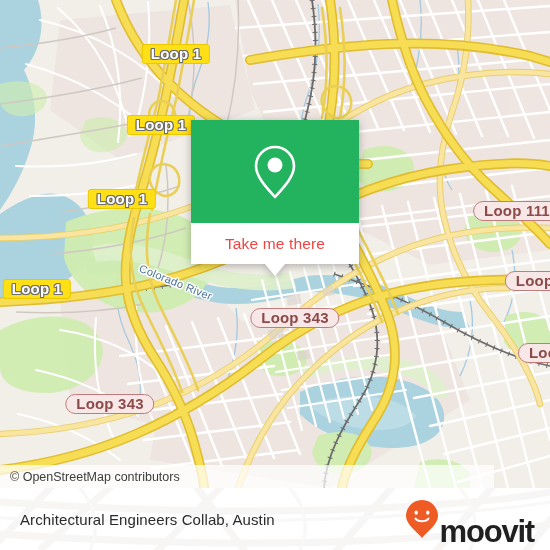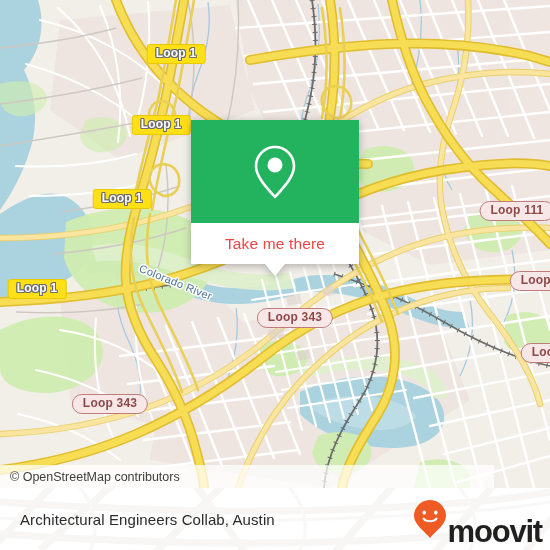--- a/index.html
+++ b/index.html
@@ -27,21 +27,21 @@
     overflow: hidden;
     background: #f2efe9;
   }
   #map svg { display: block; }
 
   
   .shield {
     position: absolute;
     transform: translate(-50%, -50%);
     white-space: nowrap;
-    font-size: 12px;
+    font-size: 15px;
     font-weight: bold;
     letter-spacing: .2px;
     padding: 2px 8px 3px 8px;
     line-height: 13px;
     box-sizing: border-box;
   }
   .shield.motorway {
     background: #ffe016;
     border: 1.6px solid #e8c800;
     border-radius: 3px;
@@ -148,21 +148,21 @@
     left: 0; top: 0;
     width: 550px; height: 62px;
     opacity: .5;
   }
   #footer-inner {
     position: relative;
     height: 62px;
     display: flex;
     align-items: center;
     justify-content: space-between;
-    padding: 0 8px 0 20px;
+    padding: 0 16px 0 20px;
     box-sizing: border-box;
   }
   #place-title {
     font-size: 15px;
     color: #2b2b2b;
     letter-spacing: .1px;
   }
   #moovit-logo {
     display: flex;
     align-items: center;

